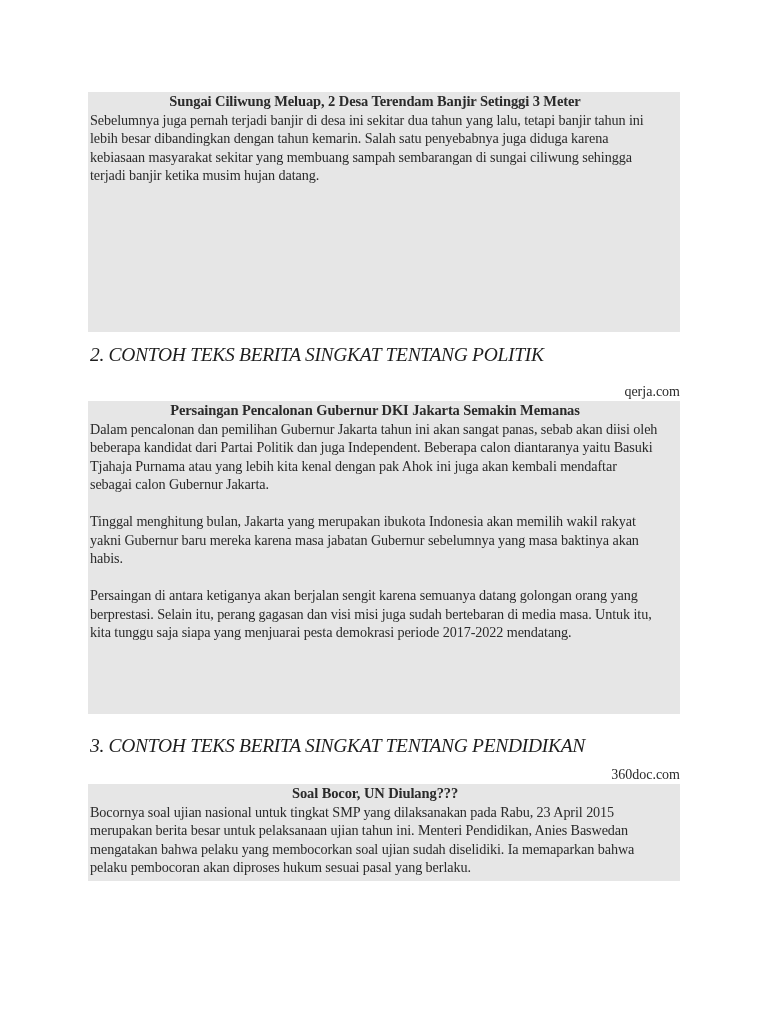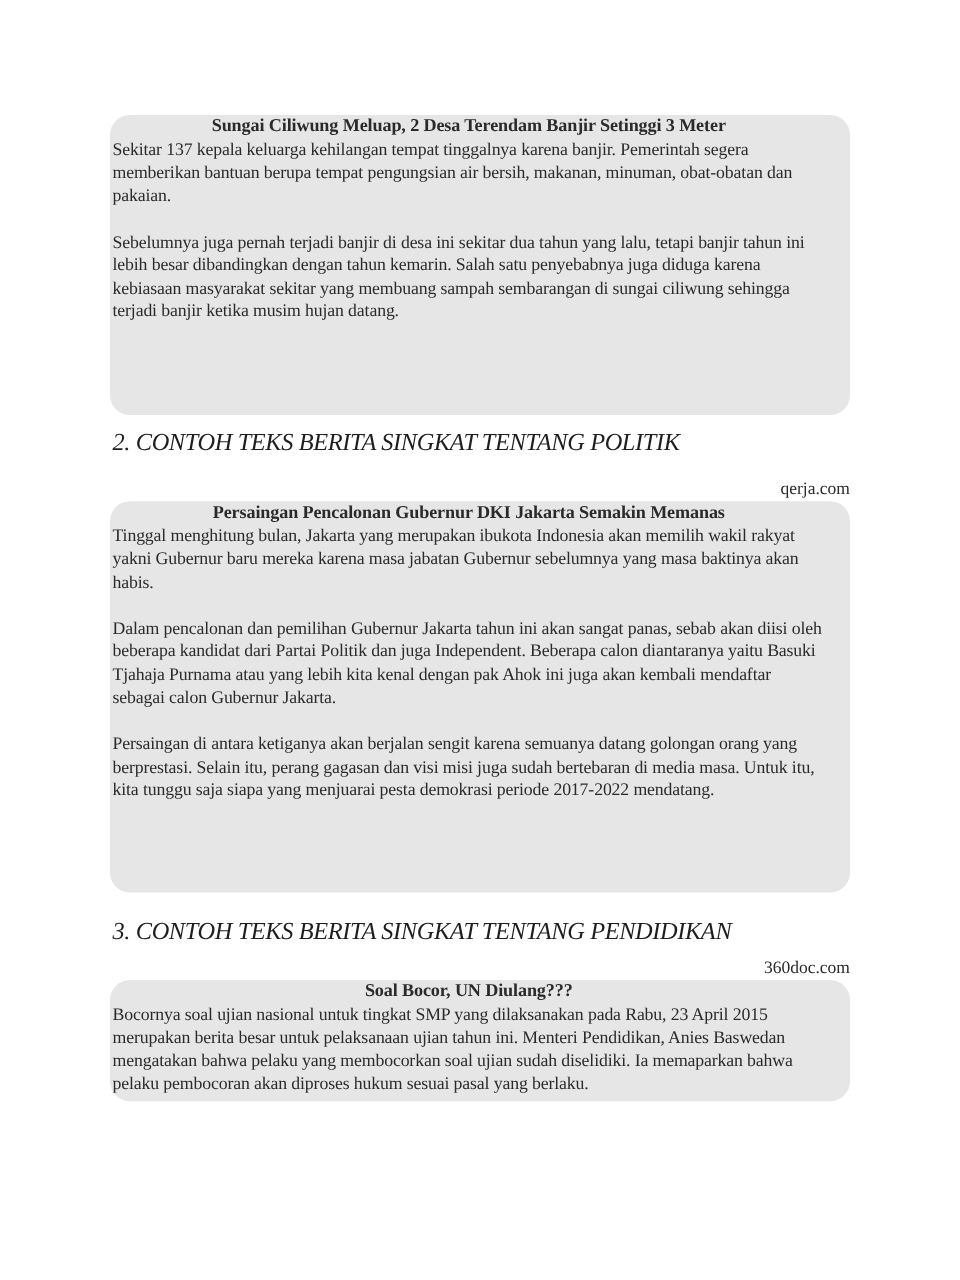--- a/index.html
+++ b/index.html
@@ -25,21 +25,20 @@
   .article-box {
     position: absolute;
     left: 88px;
     width: 592px;
     background: #e6e6e6;
     box-sizing: border-box;
     padding: 0 20px 0 2px;
     font-size: 14.2px;
     line-height: 18.5px;
     letter-spacing: -0.1px;
-    border-radius: 16px;
   }
   .article-title {
     text-align: center;
     font-weight: bold;
     font-size: 14.5px;
     line-height: 18.5px;
     margin: 0;
   }
   .para {
     margin: 0;
@@ -68,31 +67,30 @@
     color: #2a2a2a;
   }
 </style>
 </head>
 <body>
 
 <div class="page">
 
   <div class="article-box" style="top:92px;height:240px;">
     <p class="article-title">Sungai Ciliwung Meluap, 2 Desa Terendam Banjir Setinggi 3 Meter</p>
-    <p class="para">Sekitar 137 kepala keluarga kehilangan tempat tinggalnya karena banjir. Pemerintah segera memberikan bantuan berupa tempat pengungsian air bersih, makanan, minuman, obat-obatan dan pakaian.</p>
     <p class="para">Sebelumnya juga pernah terjadi banjir di desa ini sekitar dua tahun yang lalu, tetapi banjir tahun ini lebih besar dibandingkan dengan tahun kemarin. Salah satu penyebabnya juga diduga karena kebiasaan masyarakat sekitar yang membuang sampah sembarangan di sungai ciliwung sehingga terjadi banjir ketika musim hujan datang.</p>
   </div>
 
   <h2 class="section-heading" style="top:343px;">2. CONTOH TEKS BERITA SINGKAT TENTANG POLITIK</h2>
   <div class="source-label" style="top:383px;">qerja.com</div>
 
   <div class="article-box" style="top:401px;height:313px;">
     <p class="article-title">Persaingan Pencalonan Gubernur DKI Jakarta Semakin Memanas</p>
+    <p class="para">Dalam pencalonan dan pemilihan Gubernur Jakarta tahun ini akan sangat panas, sebab akan diisi oleh beberapa kandidat dari Partai Politik dan juga Independent. Beberapa calon diantaranya yaitu Basuki Tjahaja Purnama atau yang lebih kita kenal dengan pak Ahok ini juga akan kembali mendaftar sebagai calon Gubernur Jakarta.</p>
     <p class="para">Tinggal menghitung bulan, Jakarta yang merupakan ibukota Indonesia akan memilih wakil rakyat yakni Gubernur baru mereka karena masa jabatan Gubernur sebelumnya yang masa baktinya akan habis.</p>
-    <p class="para">Dalam pencalonan dan pemilihan Gubernur Jakarta tahun ini akan sangat panas, sebab akan diisi oleh beberapa kandidat dari Partai Politik dan juga Independent. Beberapa calon diantaranya yaitu Basuki Tjahaja Purnama atau yang lebih kita kenal dengan pak Ahok ini juga akan kembali mendaftar sebagai calon Gubernur Jakarta.</p>
     <p class="para">Persaingan di antara ketiganya akan berjalan sengit karena semuanya datang golongan orang yang berprestasi. Selain itu, perang gagasan dan visi misi juga sudah bertebaran di media masa. Untuk itu, kita tunggu saja siapa yang menjuarai pesta demokrasi periode 2017-2022 mendatang.</p>
   </div>
 
   <h2 class="section-heading" style="top:734px;">3. CONTOH TEKS BERITA SINGKAT TENTANG PENDIDIKAN</h2>
   <div class="source-label" style="top:766px;">360doc.com</div>
 
   <div class="article-box" style="top:784px;height:97px;">
     <p class="article-title">Soal Bocor, UN Diulang???</p>
     <p class="para">Bocornya soal ujian nasional untuk tingkat SMP yang dilaksanakan pada Rabu, 23 April 2015 merupakan berita besar untuk pelaksanaan ujian tahun ini. Menteri Pendidikan, Anies Baswedan mengatakan bahwa pelaku yang membocorkan soal ujian sudah diselidiki. Ia memaparkan bahwa pelaku pembocoran akan diproses hukum sesuai pasal yang berlaku.</p>
   </div>

